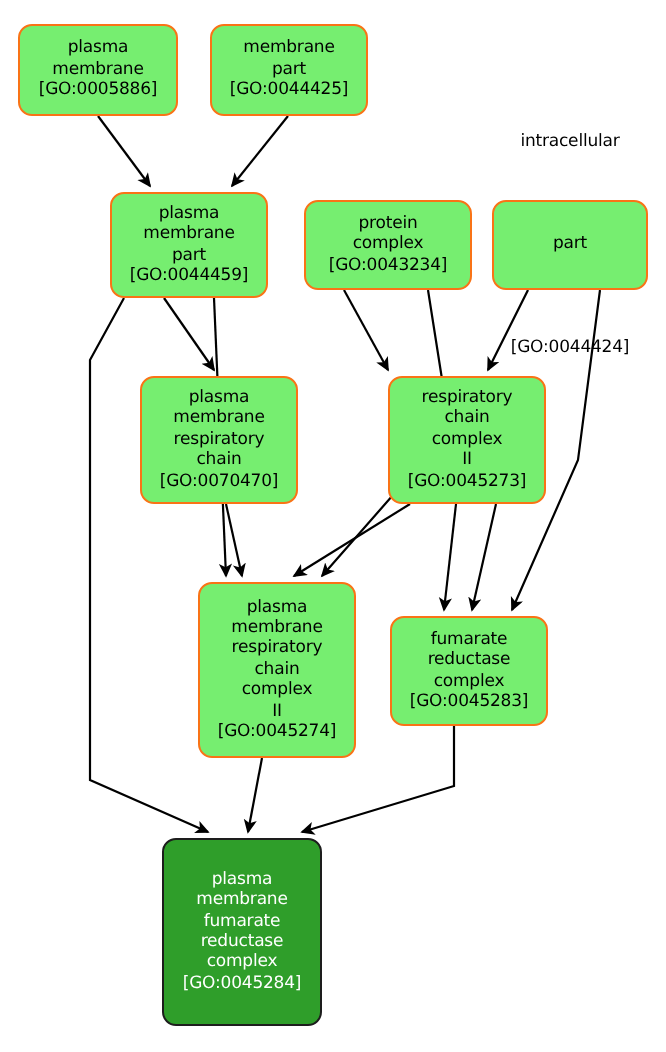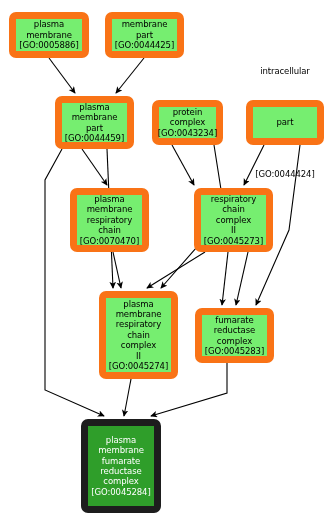--- a/index.html
+++ b/index.html
@@ -20,21 +20,21 @@
   #edges {
     position: absolute;
     left: 0;
     top: 0;
     width: 333px;
     height: 526px;
   }
   .node {
     position: absolute;
     box-sizing: border-box;
-    border: 7px solid #f97316;
+    border: 1px solid #f97316;
     border-radius: 7px;
     background: #76ee70;
     color: #000000;
     display: flex;
     flex-direction: column;
     align-items: center;
     justify-content: center;
     text-align: center;
     font-size: 8.5px;
     line-height: 10.4px;
@@ -89,21 +89,21 @@
         <span class="ln">membrane</span>
         <span class="ln">part</span>
         <span class="ln">[GO:0044425]</span>
       </div>
       <div class="node" style="left: 55px; top: 96px; width: 79px; height: 53px;">
         <span class="ln">plasma</span>
         <span class="ln">membrane</span>
         <span class="ln">part</span>
         <span class="ln">[GO:0044459]</span>
       </div>
-      <div class="node" style="left: 152px; top: 100px; width: 71px; height: 45px;">
+      <div class="node" style="left: 152px; top: 100px; width: 84px; height: 45px;">
         <span class="ln">protein</span>
         <span class="ln">complex</span>
         <span class="ln">[GO:0043234]</span>
       </div>
       <div class="node" style="left: 246px; top: 100px; width: 78px; height: 45px; gap: 41px;">
         <span class="ln">intracellular</span>
         <span class="ln">part</span>
         <span class="ln">[GO:0044424]</span>
       </div>
       <div class="node" style="left: 70px; top: 188px; width: 79px; height: 64px;">

